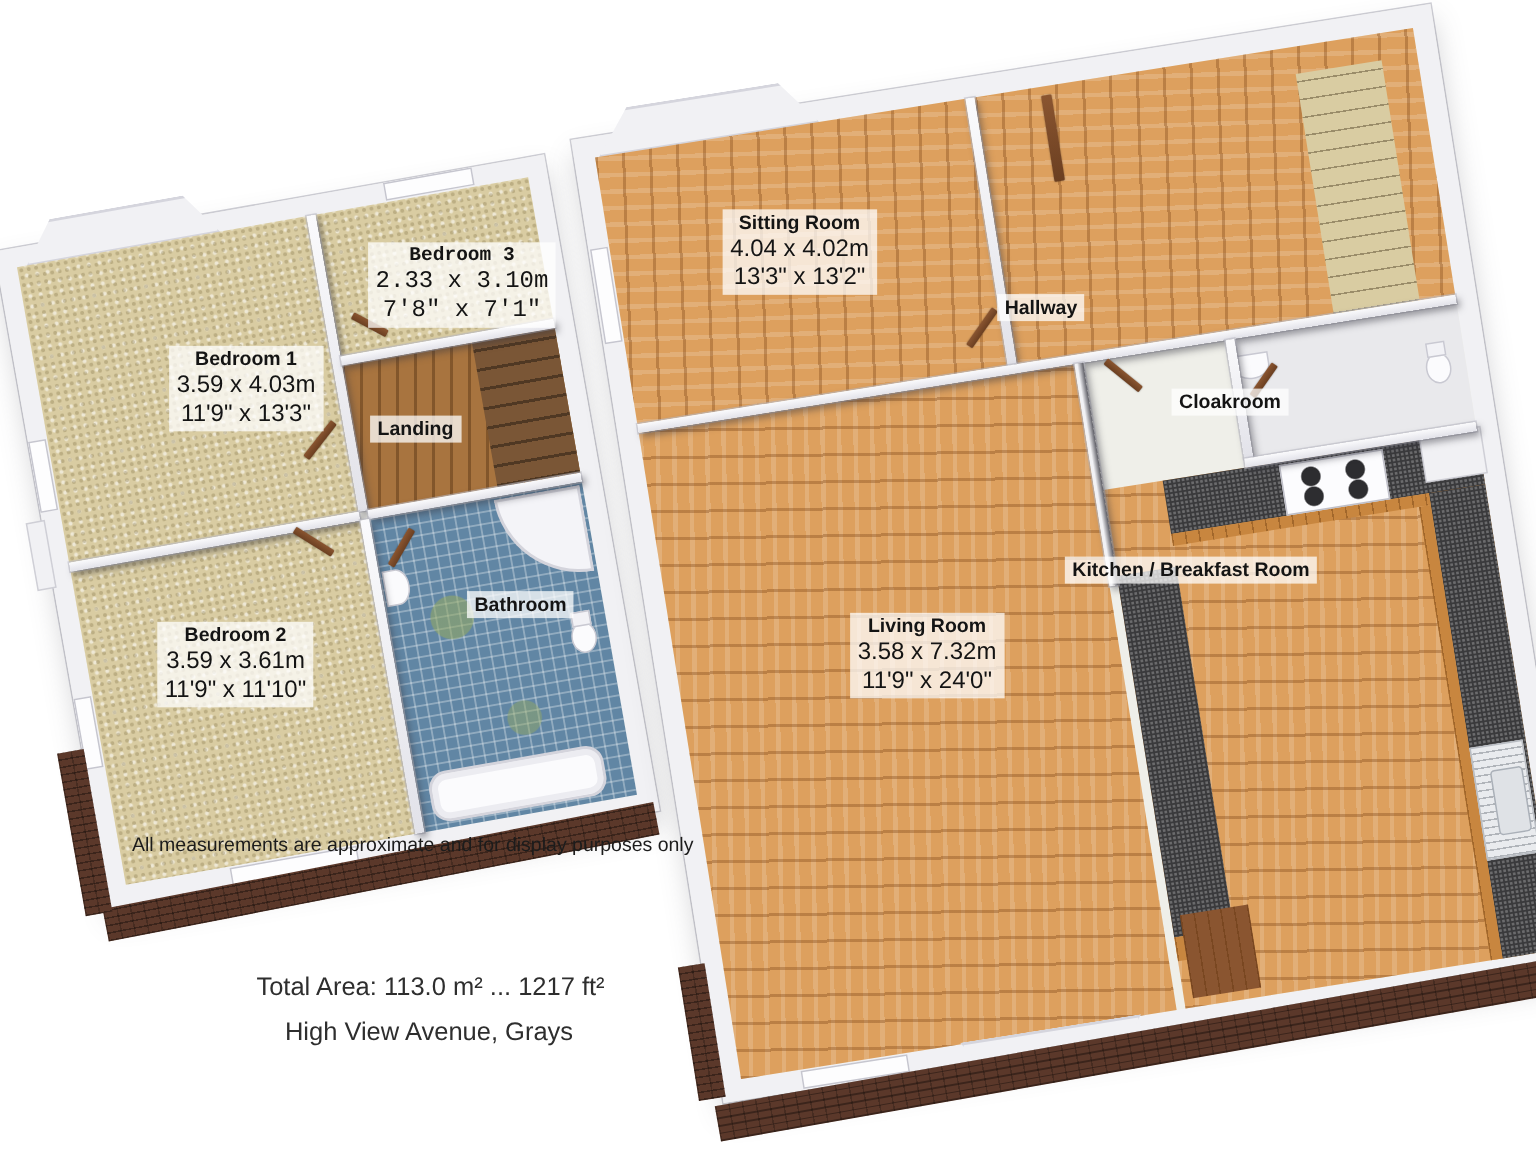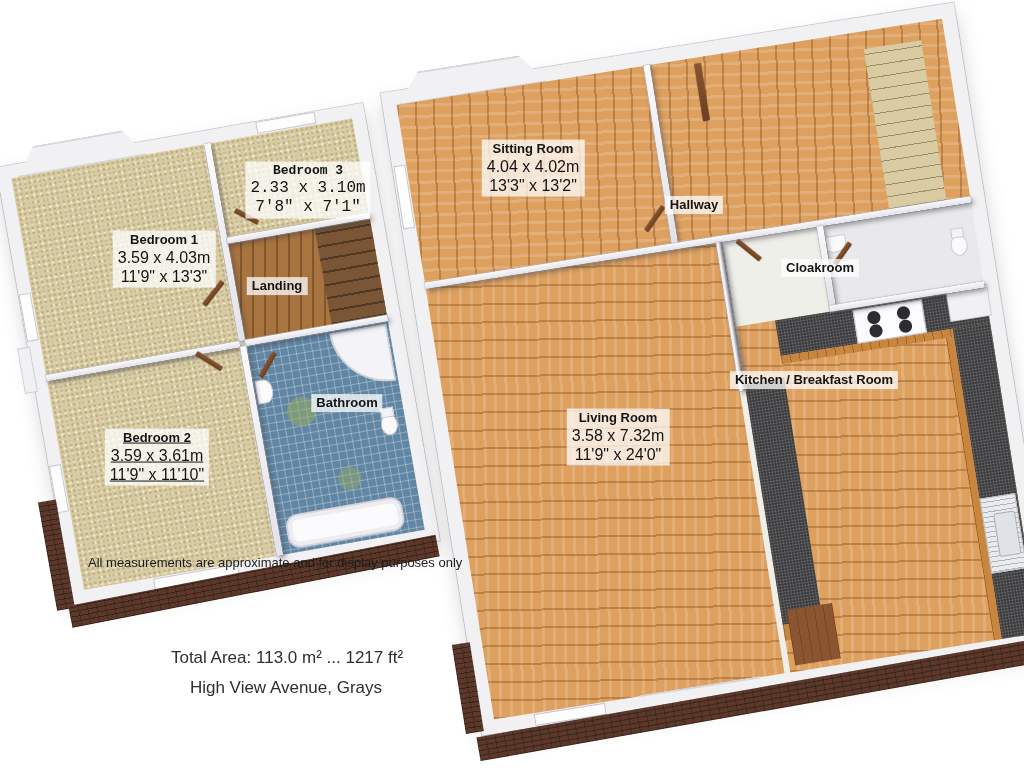--- a/index.html
+++ b/index.html
@@ -213,21 +213,21 @@
 <div class="room-label" style="left:308px;top:190px;font-family:Liberation Mono, monospace;">
   <span class="rl-name">Bedroom 3</span>
   <span class="rl-dim">2.33 x 3.10m</span>
   <span class="rl-dim">7'8" x 7'1"</span>
 </div>
 
 <div class="room-label" style="left:277px;top:286px;">
   <span class="rl-name">Landing</span>
 </div>
 
-<div class="room-label" style="left:157px;top:457px;text-decoration:underline;">
+<div class="room-label" style="left:157px;top:443px;">
   <span class="rl-name">Bedroom 2</span>
   <span class="rl-dim">3.59 x 3.61m</span>
   <span class="rl-dim">11'9" x 11'10"</span>
 </div>
 
 <div class="room-label" style="left:347px;top:403px;">
   <span class="rl-name">Bathroom</span>
 </div>
 
 <div class="room-label" style="left:533px;top:168px;">
@@ -237,21 +237,21 @@
 </div>
 
 <div class="room-label" style="left:694px;top:161px;margin-top:44px;">
   <span class="rl-name">Hallway</span>
 </div>
 
 <div class="room-label" style="left:820px;top:268px;">
   <span class="rl-name">Cloakroom</span>
 </div>
 
-<div class="room-label" style="left:814px;top:380px;">
+<div class="room-label" style="left:794px;top:380px;">
   <span class="rl-name">Kitchen / Breakfast Room</span>
 </div>
 
 <div class="room-label" style="left:618px;top:437px;">
   <span class="rl-name">Living Room</span>
   <span class="rl-dim">3.58 x 7.32m</span>
   <span class="rl-dim">11'9" x 24'0"</span>
 </div>
 
 <div id="disclaimer" class="footer-text">All measurements are approximate and for display purposes only</div>

